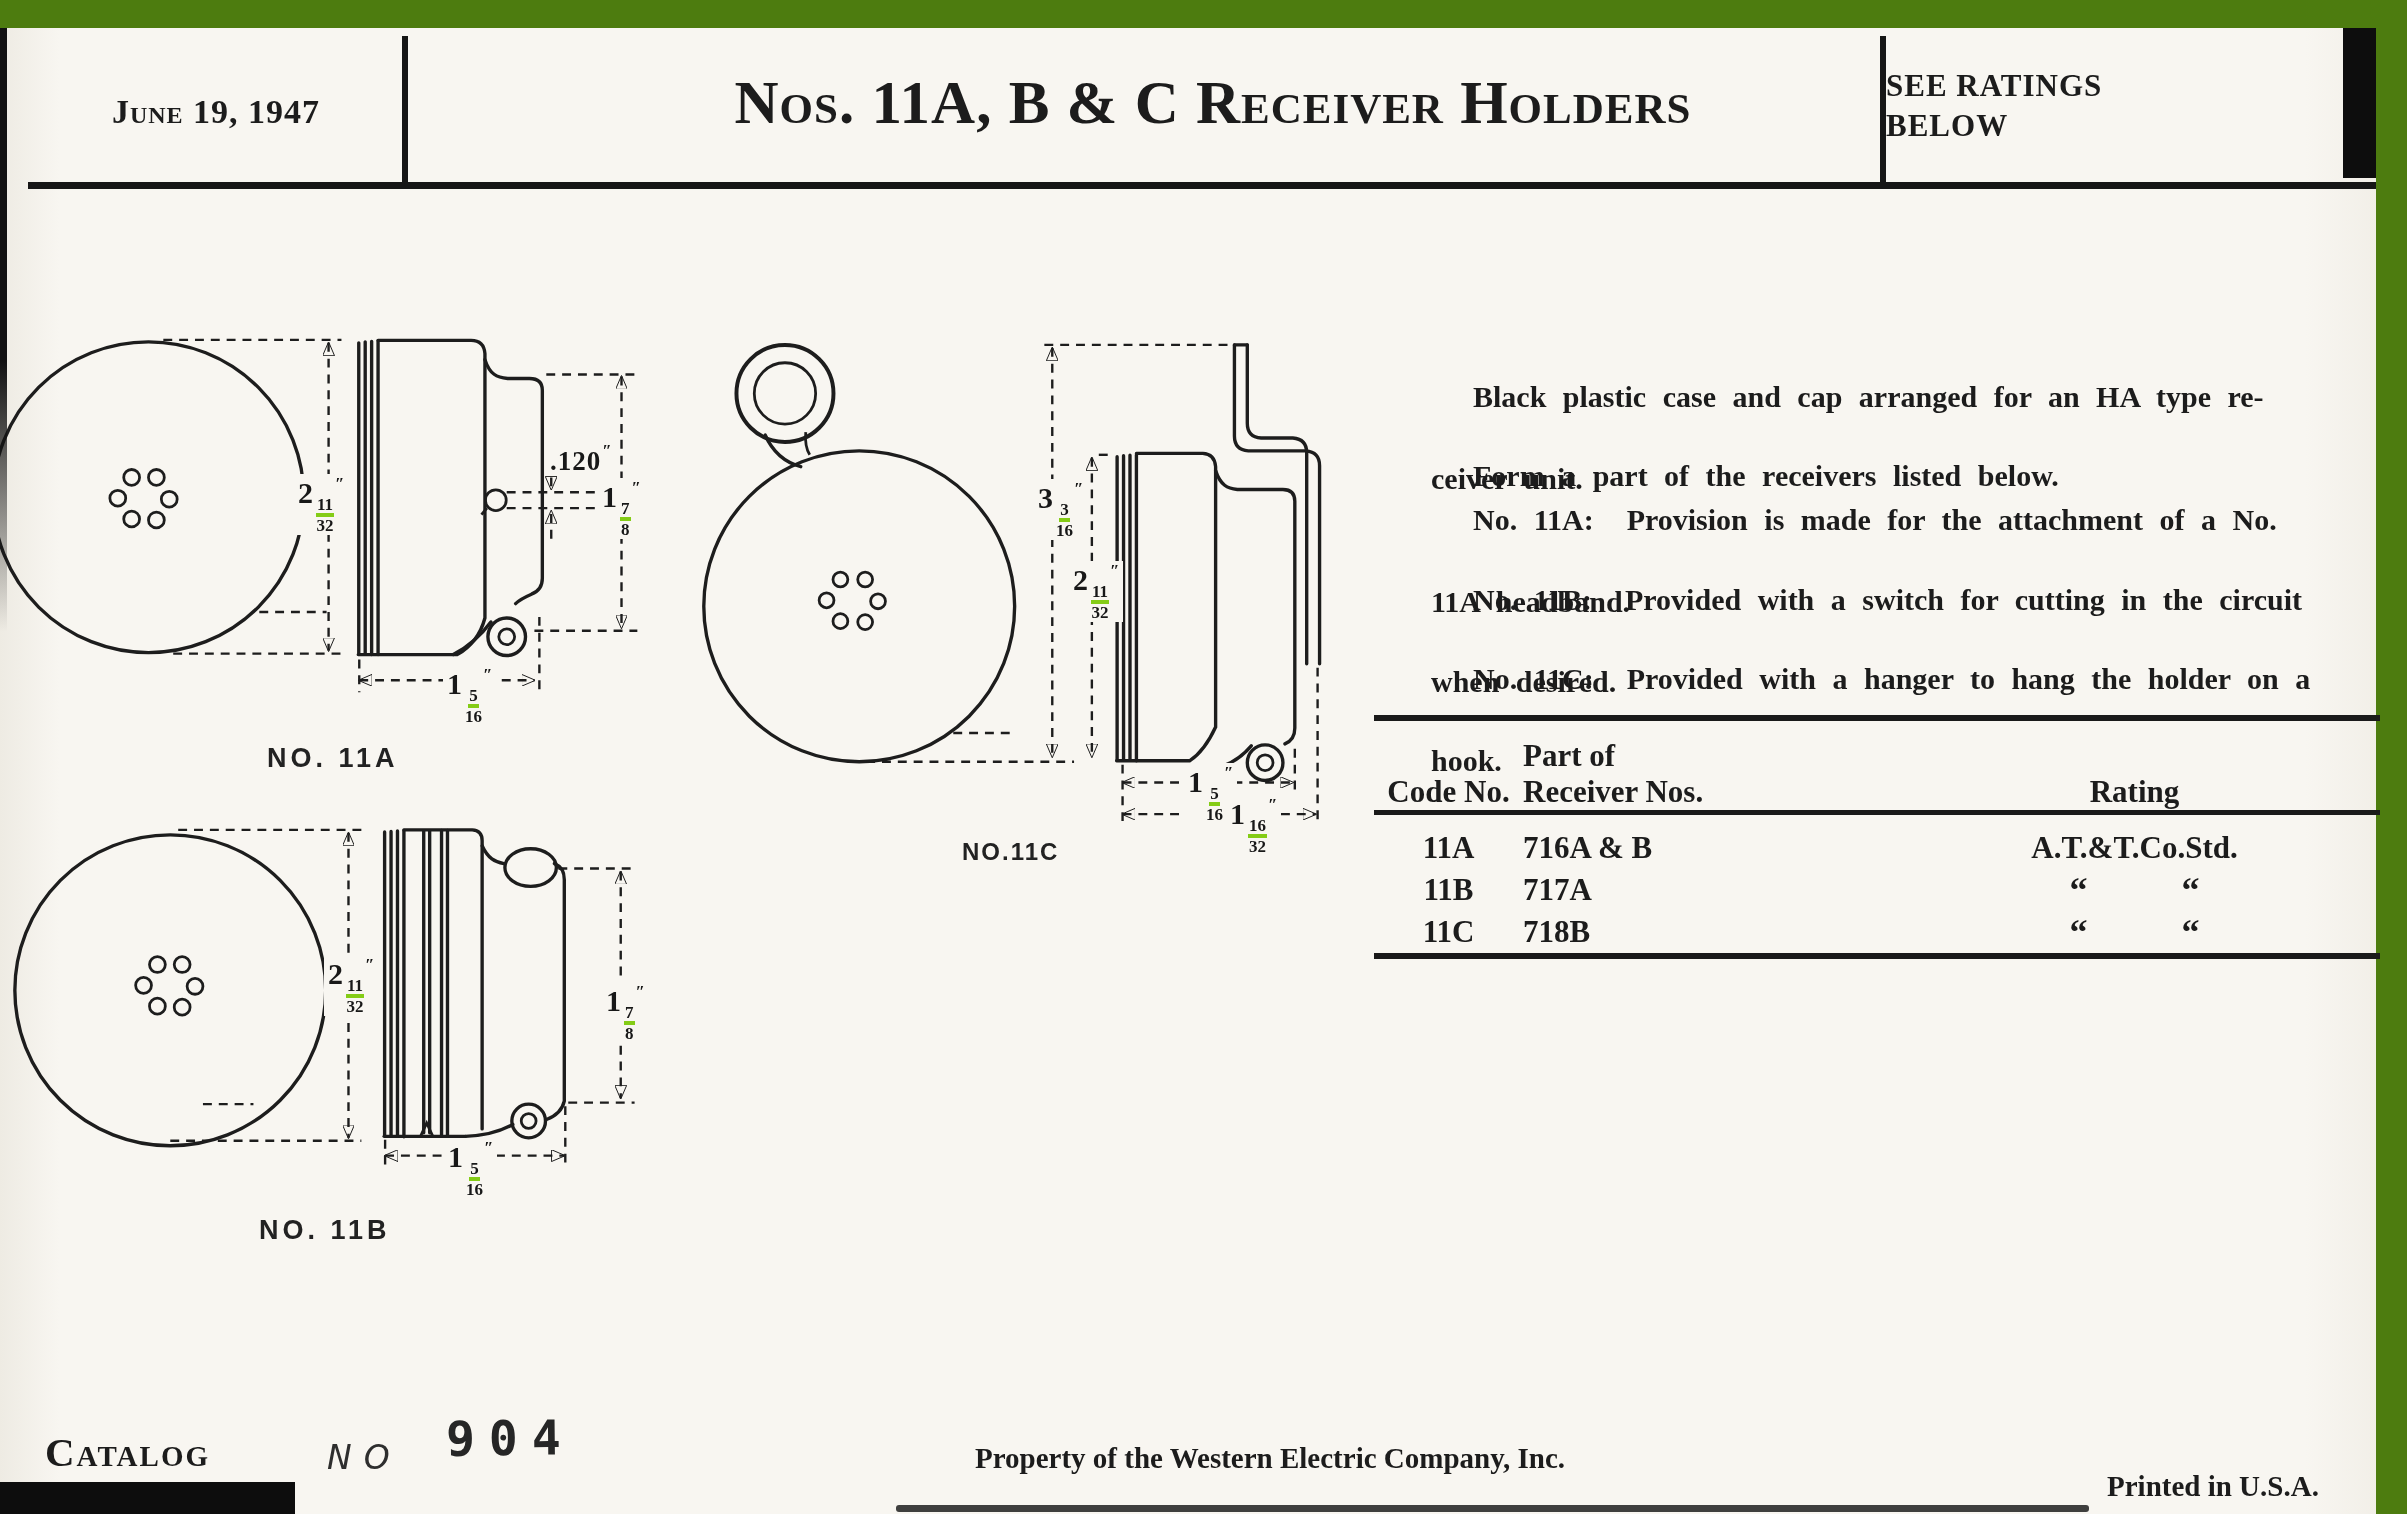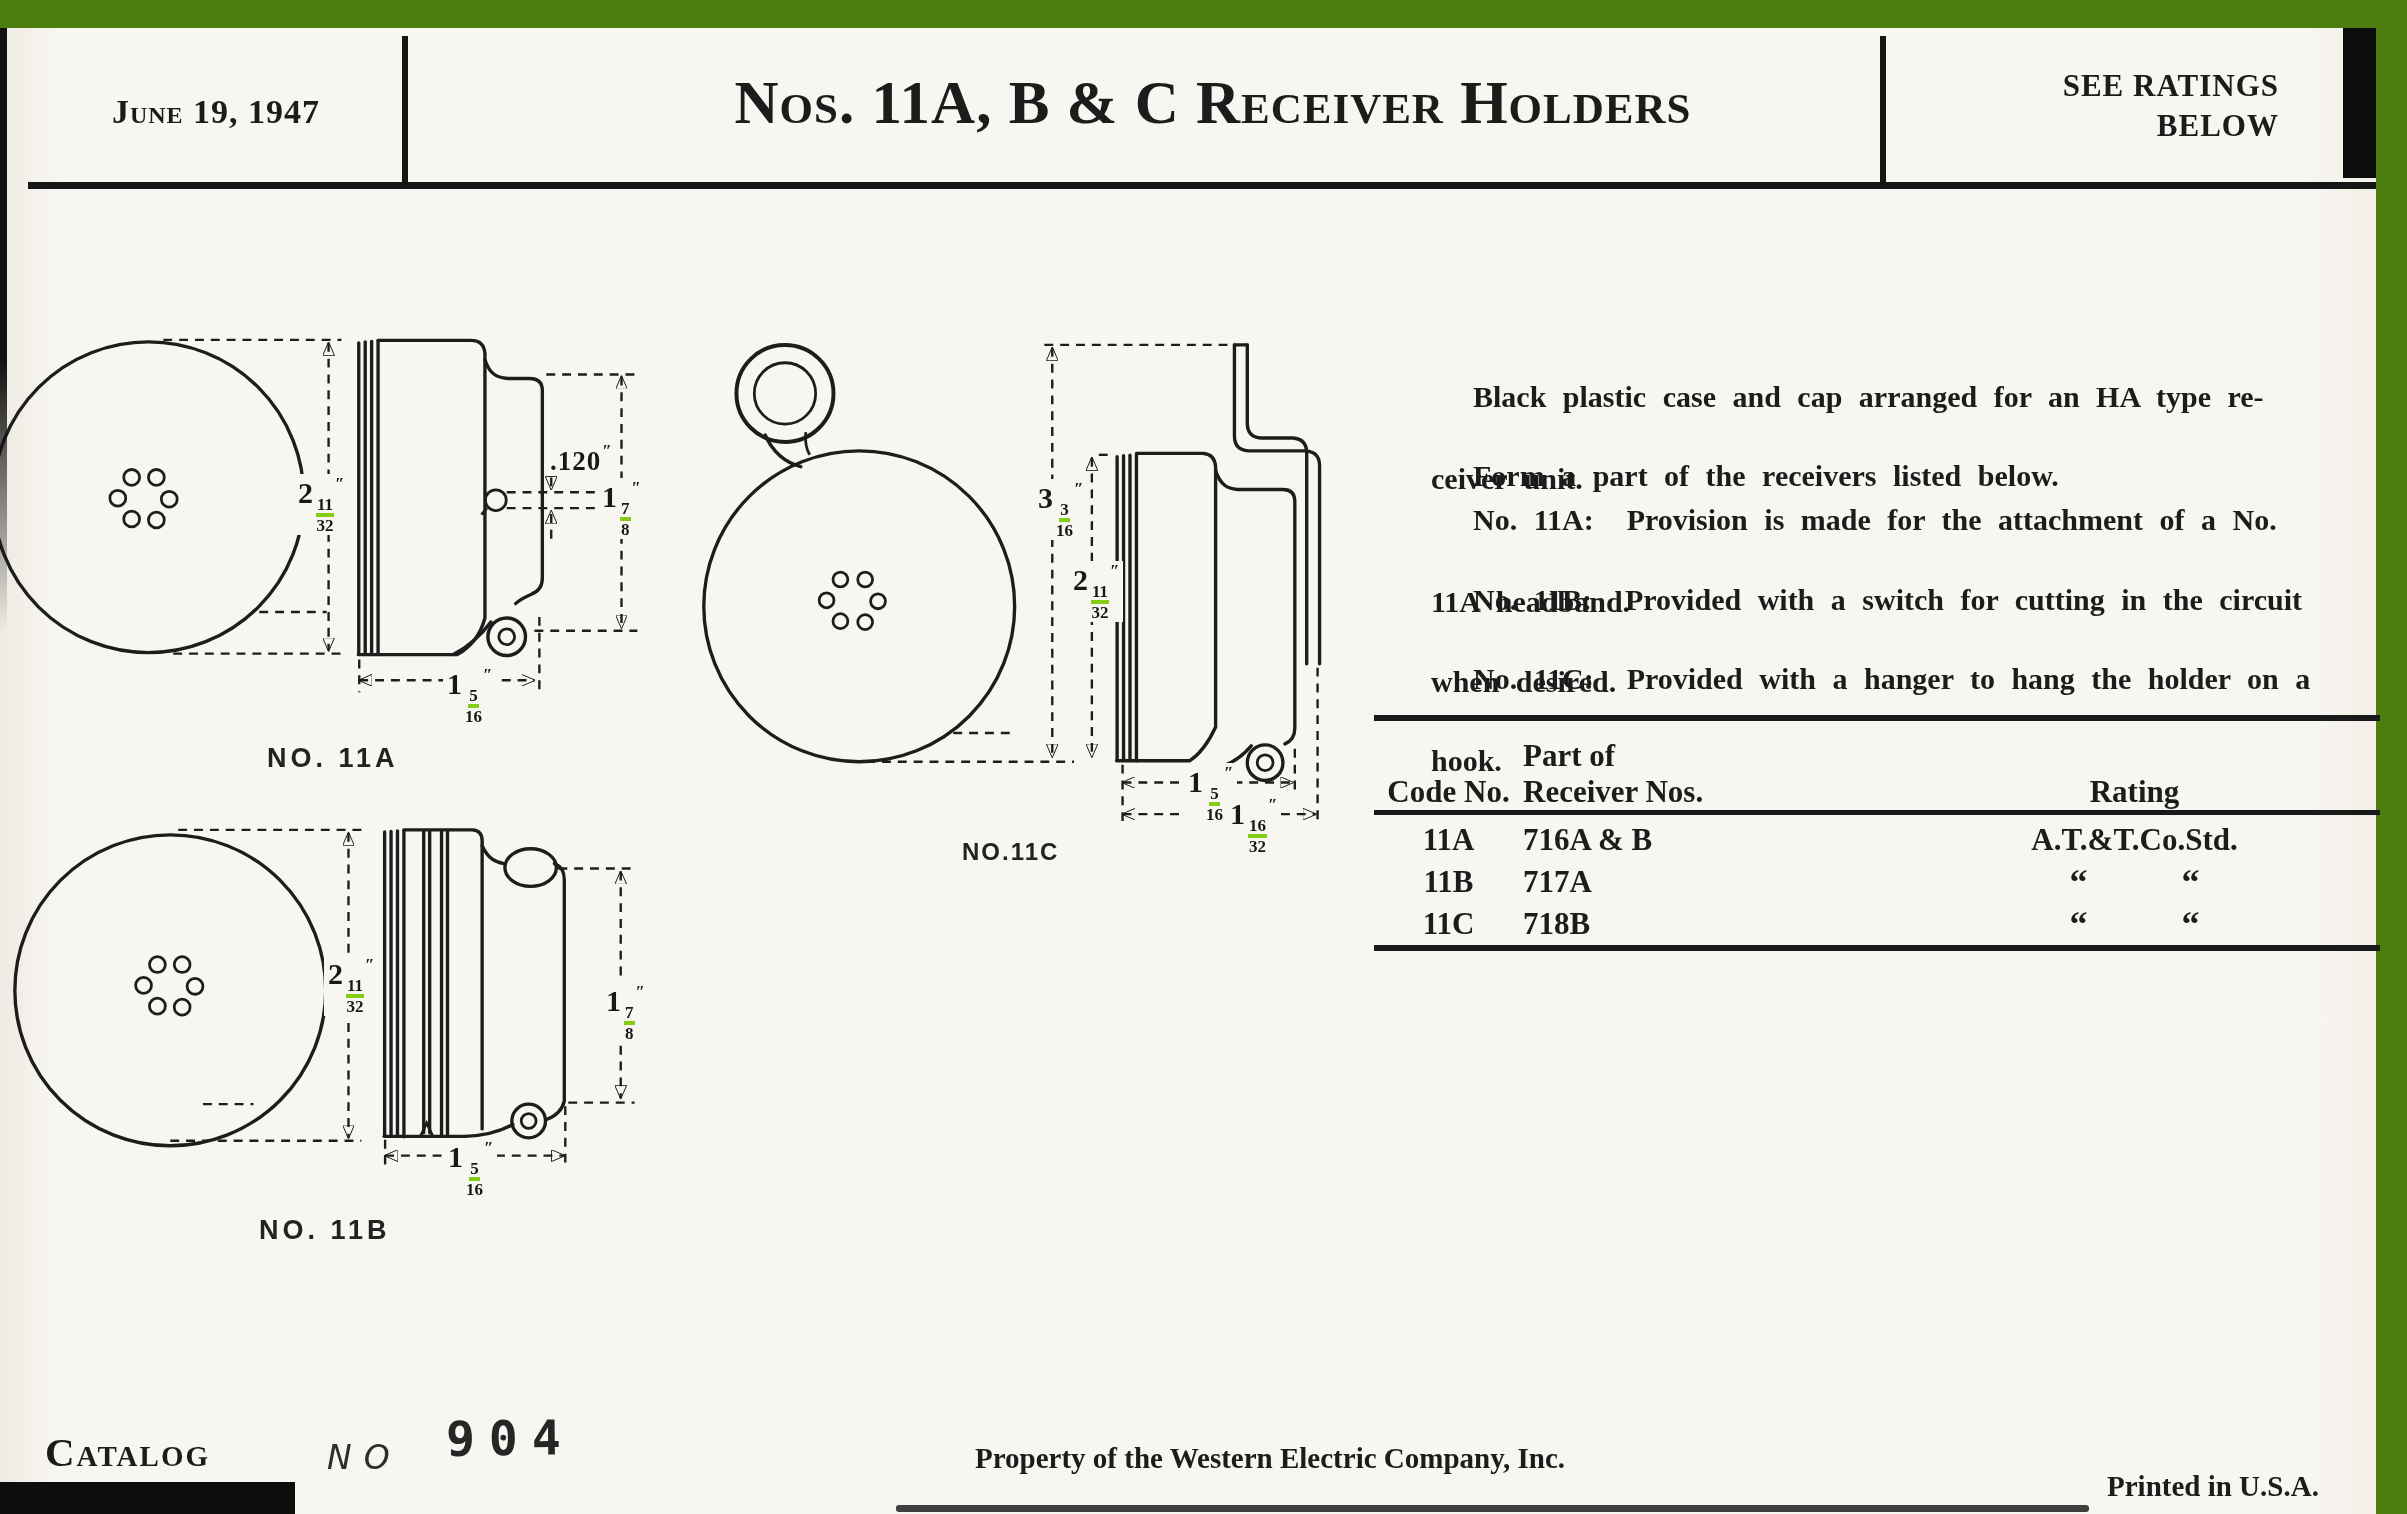--- a/index.html
+++ b/index.html
@@ -7,21 +7,21 @@
           font-family:"Liberation Serif",serif;color:#1c1c1c;}
   .page{position:absolute;left:0;top:28px;width:2376px;height:1487px;
         background:linear-gradient(90deg,#eeebe3 0%,#f8f6f1 2.5%,#f8f6f1 97%,#f2efe8 100%);}
   
   .hdr-divider{position:absolute;width:6px;height:147px;top:8px;background:#161616;}
   .hdr-rule{position:absolute;left:28px;top:154px;width:2348px;height:7px;background:#161616;}
   .hdr-date{position:absolute;left:30px;top:65px;width:372px;text-align:center;
             font-weight:bold;font-size:34px;font-variant:small-caps;letter-spacing:1px;}
   .hdr-title{position:absolute;left:495px;top:40px;width:1436px;text-align:center;
              font-weight:bold;font-size:61px;font-variant:small-caps;letter-spacing:1px;white-space:nowrap;}
-  .hdr-ratings{position:absolute;left:1886px;top:38px;width:393px;text-align:right;
+  .hdr-ratings{position:absolute;left:1886px;top:38px;width:393px;text-align:left;
                font-weight:bold;font-size:31px;line-height:40px;letter-spacing:1px;}
   
   svg.draw{position:absolute;}
   svg.draw path, svg.draw line, svg.draw circle, svg.draw ellipse{fill:none;stroke:#1d1d1d;}
   .sol{stroke-width:3.4;stroke-linecap:round;stroke-linejoin:round;}
   .sol-thin{stroke-width:2.8;}
   .dash{stroke-width:2.4;stroke-dasharray:9 7;}
   .fig-name{position:absolute;font-family:"Liberation Sans",sans-serif;font-weight:bold;
             font-size:27px;letter-spacing:4px;color:#222;white-space:nowrap;}
   .dim-label{position:absolute;font-weight:bold;color:#181818;background:#f8f6f1;
@@ -40,21 +40,21 @@
   .ratings-table{position:absolute;left:1374px;top:687px;width:1006px;}
   .t-rule{height:6px;background:#1a1a1a;}
   .t-rule.mid{height:5px;}
   .t-head{display:flex;align-items:flex-end;height:83px;padding-top:6px;
           font-weight:bold;font-size:31px;}
   .t-col1{width:149px;text-align:center;}
   .t-col2{width:366px;text-align:left;}
   .t-col3{flex:1;text-align:center;}
   .t-head .t-col2{line-height:36px;}
   .t-head .t-col1,.t-head .t-col3{padding-bottom:0;}
-  .t-rows{margin-top:4px;}
+  .t-rows{margin-top:12px;}
   .t-row{display:flex;height:42px;line-height:42px;font-weight:bold;font-size:31px;}
   .ditto-cell{display:flex;justify-content:center;gap:94px;font-size:36px;}
   
   .ft-catalog{position:absolute;left:45px;top:1400px;font-weight:bold;font-size:41px;
               font-variant:small-caps;letter-spacing:2px;}
   .ft-no{position:absolute;left:327px;top:1410px;font-family:"DejaVu Sans",sans-serif;
          font-size:33px;letter-spacing:12px;color:#2e2e2e;font-style:italic;}
   .ft-num{position:absolute;left:446px;top:1382px;font-family:"DejaVu Sans Mono",monospace;
           font-weight:bold;font-size:48px;letter-spacing:14px;color:#262626;transform:rotate(-0.6deg);}
   .ft-property{position:absolute;left:975px;top:1414px;font-weight:bold;font-size:29px;}

